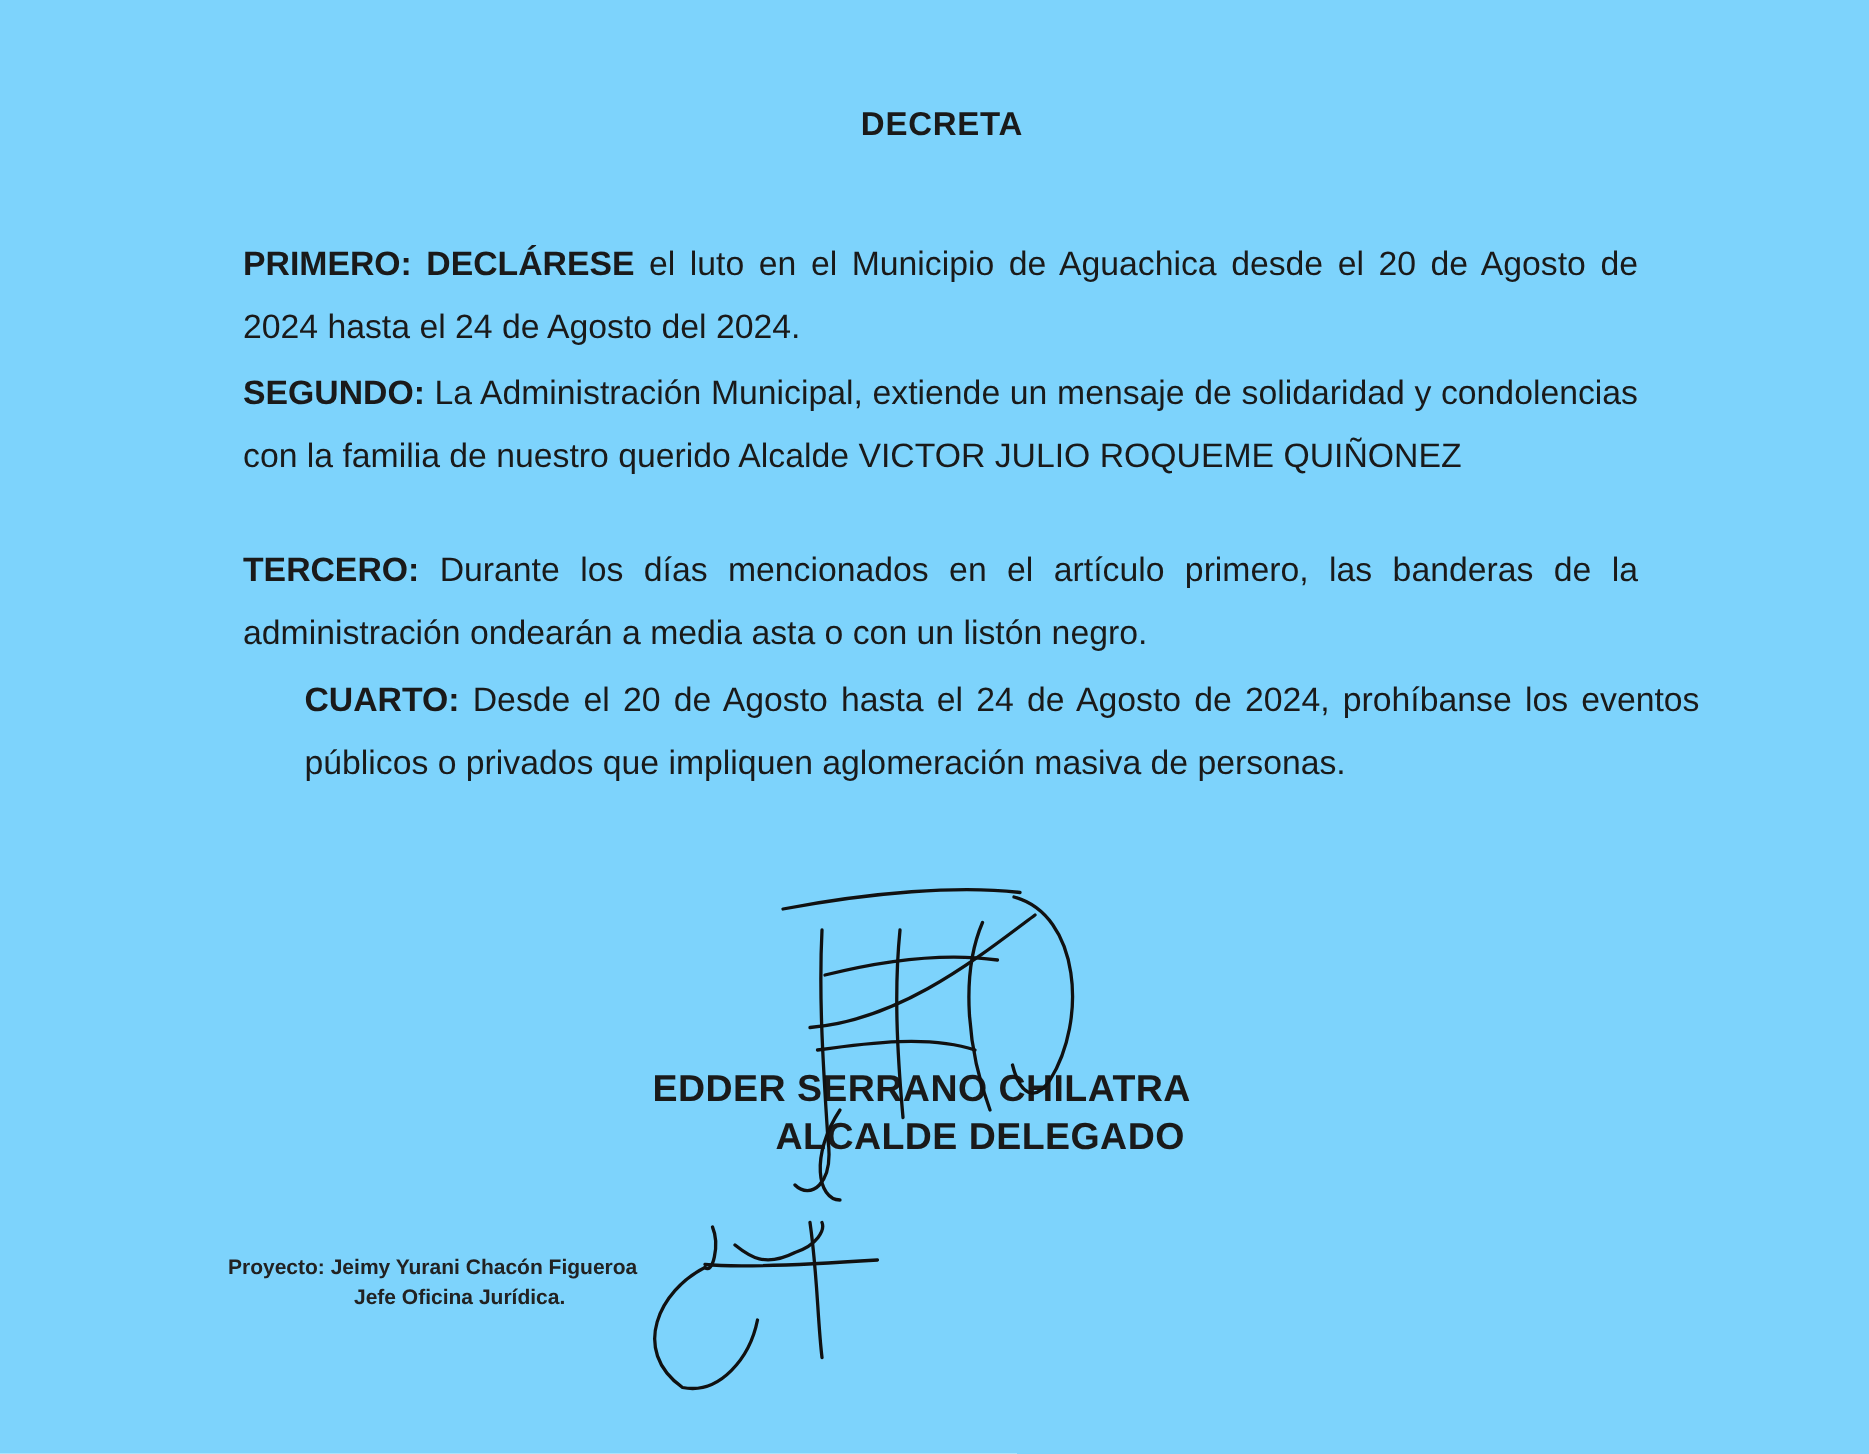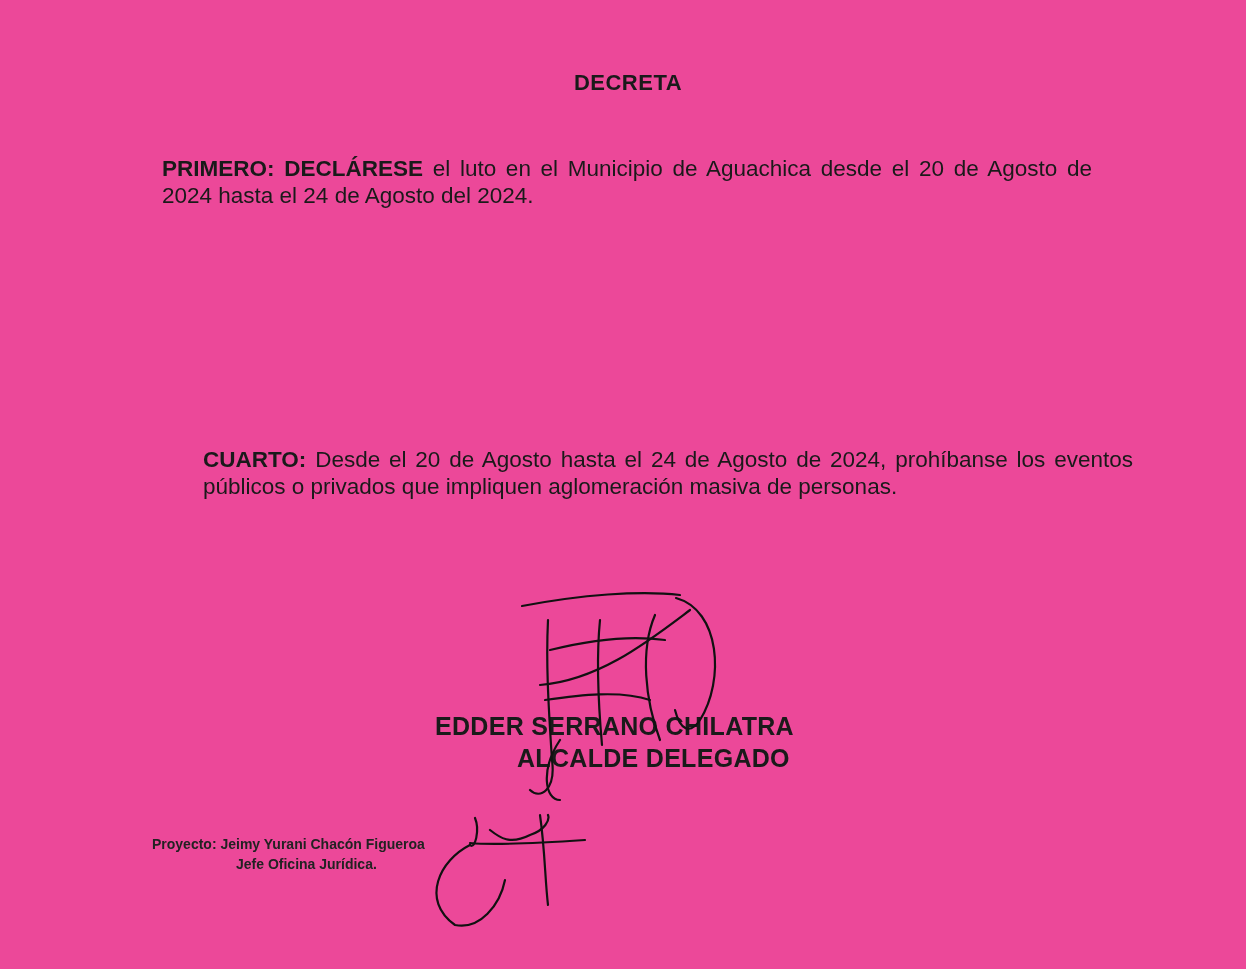--- a/index.html
+++ b/index.html
@@ -1,20 +1,20 @@
 <!DOCTYPE html>
 <html><head>
 <meta charset="utf-8">
 <style>
   html,body{margin:0;padding:0;}
   body{width:1246px;height:969px;background:#fdfdfd;position:relative;overflow:hidden;
        font-family:"Liberation Sans",sans-serif;color:#1a1a1a;}
-  .page{position:absolute;left:0;top:0;width:1246px;height:969px;background:#ec4899;}
+  .page{position:absolute;left:0;top:0;width:1246px;height:969px;background:#7dd3fc;}
   .title{position:absolute;left:0;width:1256px;top:70px;text-align:center;font-weight:bold;font-size:22px;letter-spacing:0.5px;}
-  .para{position:absolute;left:162px;width:930px;font-size:22.5px;line-height:27px;text-align:justify;
+  .para{position:absolute;left:162px;width:930px;font-size:22.5px;line-height:42px;text-align:justify;
         font-family:"Liberation Sans Narrow","Liberation Sans",sans-serif;transform-origin:left top;}
   .para b{font-weight:bold;}
   .p1{top:155px;}
   .p2{top:241px;}
   .p3{top:359px;}
   .p4{top:446px;margin-left:41px;}
   .sig-name{position:absolute;left:435px;top:712px;font-weight:bold;font-size:25px;letter-spacing:0.3px;}
   .sig-role{position:absolute;left:517px;top:744px;font-weight:bold;font-size:25px;letter-spacing:0.3px;}
   .proj1{position:absolute;left:152px;top:836px;font-size:14px;font-weight:bold;color:#222;}
   .proj2{position:absolute;left:236px;top:856px;font-size:14px;font-weight:bold;color:#222;}
@@ -26,21 +26,29 @@
 <div class="page">
 
   <div class="title">DECRETA</div>
 
   <div class="para p1">
     <b>PRIMERO:</b>
     <b>DECLÁRESE</b>
     <span>el luto en el Municipio de Aguachica desde el 20 de Agosto de 2024 hasta el 24 de Agosto del 2024.</span>
   </div>
 
+  <div class="para p2">
+    <b>SEGUNDO:</b>
+    <span>La Administración Municipal, extiende un mensaje de solidaridad y condolencias con la familia de nuestro querido Alcalde VICTOR JULIO ROQUEME QUIÑONEZ</span>
+  </div>
 
+  <div class="para p3">
+    <b>TERCERO:</b>
+    <span>Durante los días mencionados en el artículo primero, las banderas de la administración ondearán a media asta o con un listón negro.</span>
+  </div>
 
   <div class="para p4">
     <b>CUARTO:</b>
     <span>Desde el 20 de Agosto hasta el 24 de Agosto de 2024, prohíbanse los eventos públicos o privados que impliquen aglomeración masiva de personas.</span>
   </div>
 
   <div class="sig-name">EDDER SERRANO CHILATRA</div>
   <div class="sig-role">ALCALDE DELEGADO</div>
 
   <div class="proj1">Proyecto: Jeimy Yurani Chacón Figueroa</div>

